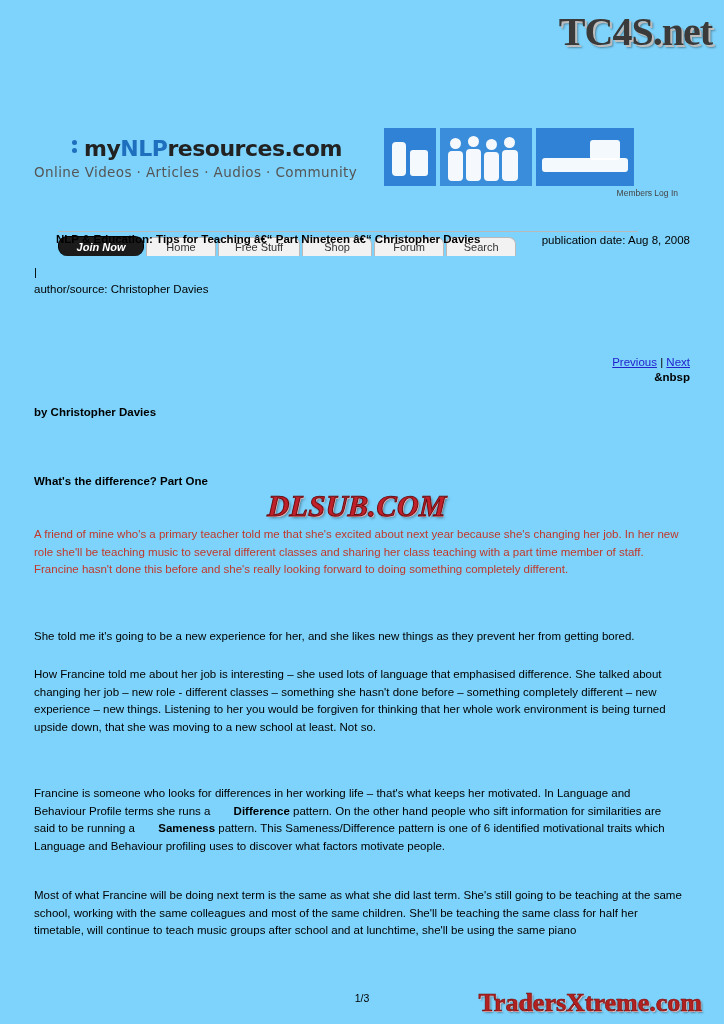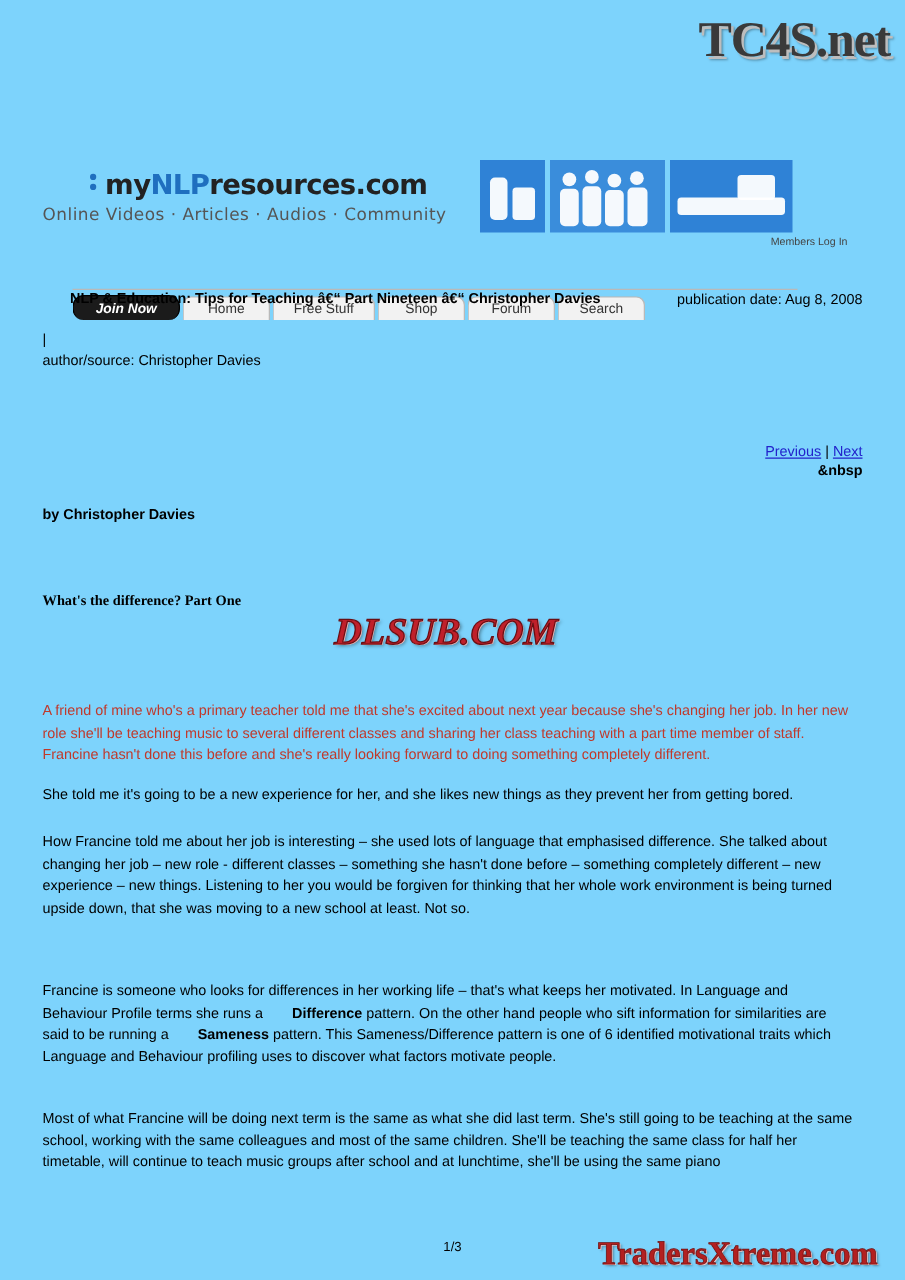--- a/index.html
+++ b/index.html
@@ -237,36 +237,35 @@
     font-weight: bold;
     color: #000;
   }
   .subhead {
     position: absolute;
     left: 34px;
     top: 475px;
     font-size: 11.5px;
     font-weight: bold;
     color: #000;
-    font-family: Liberation Serif, serif;
   }
 
   .para {
     position: absolute;
     left: 34px;
     width: 648px;
     font-size: 11.5px;
     line-height: 17.5px;
     color: #000;
     text-align: left;
   }
   .para.red { color: #c0392b; }
   .para b { font-weight: bold; margin-left: 20px; }
 
-  .p1 { top: 526px; margin-top: 35px; }
+  .p1 { top: 526px; }
   .p2 { top: 628px; }
   .p3 { top: 666px; }
   .p4 { top: 785px; }
   .p5 { top: 887px; }
 
   
   .dlsub {
     position: absolute;
     left: 212px;
     top: 489px;

